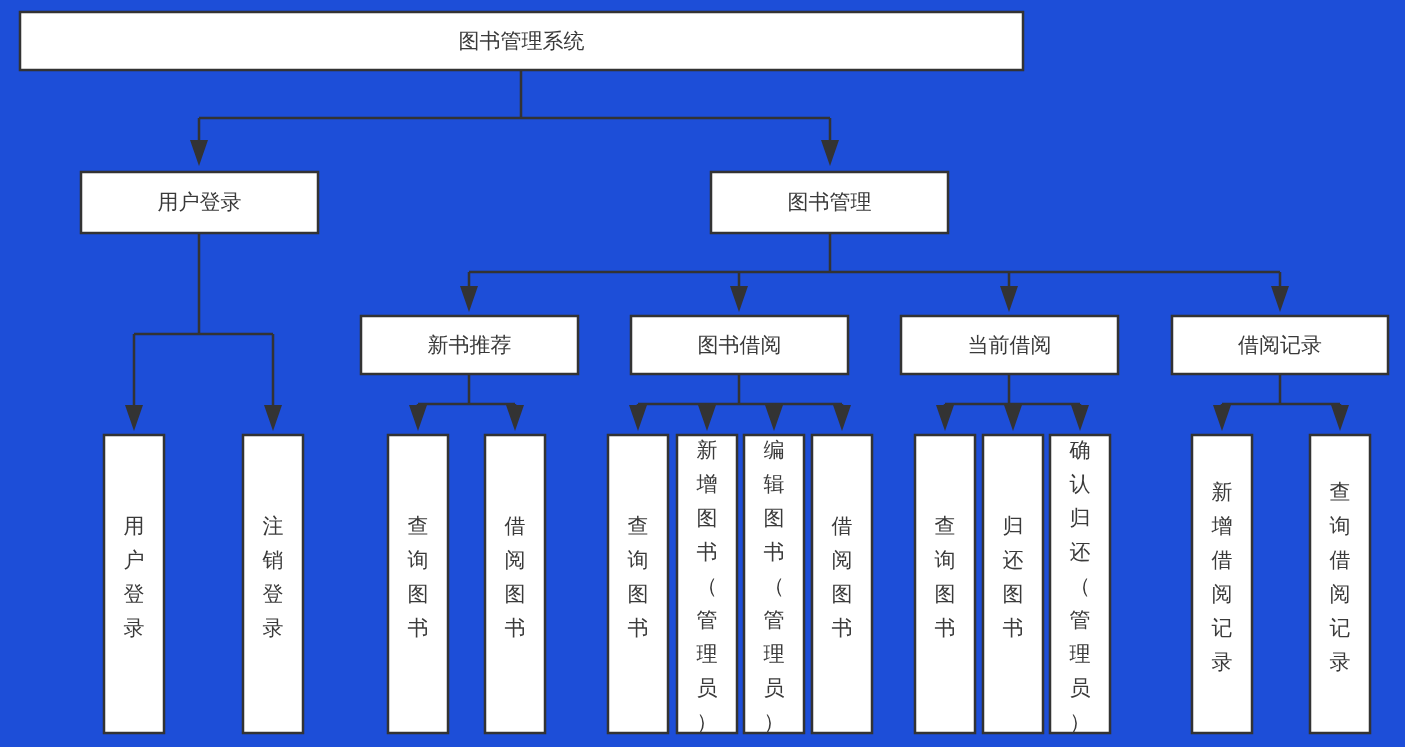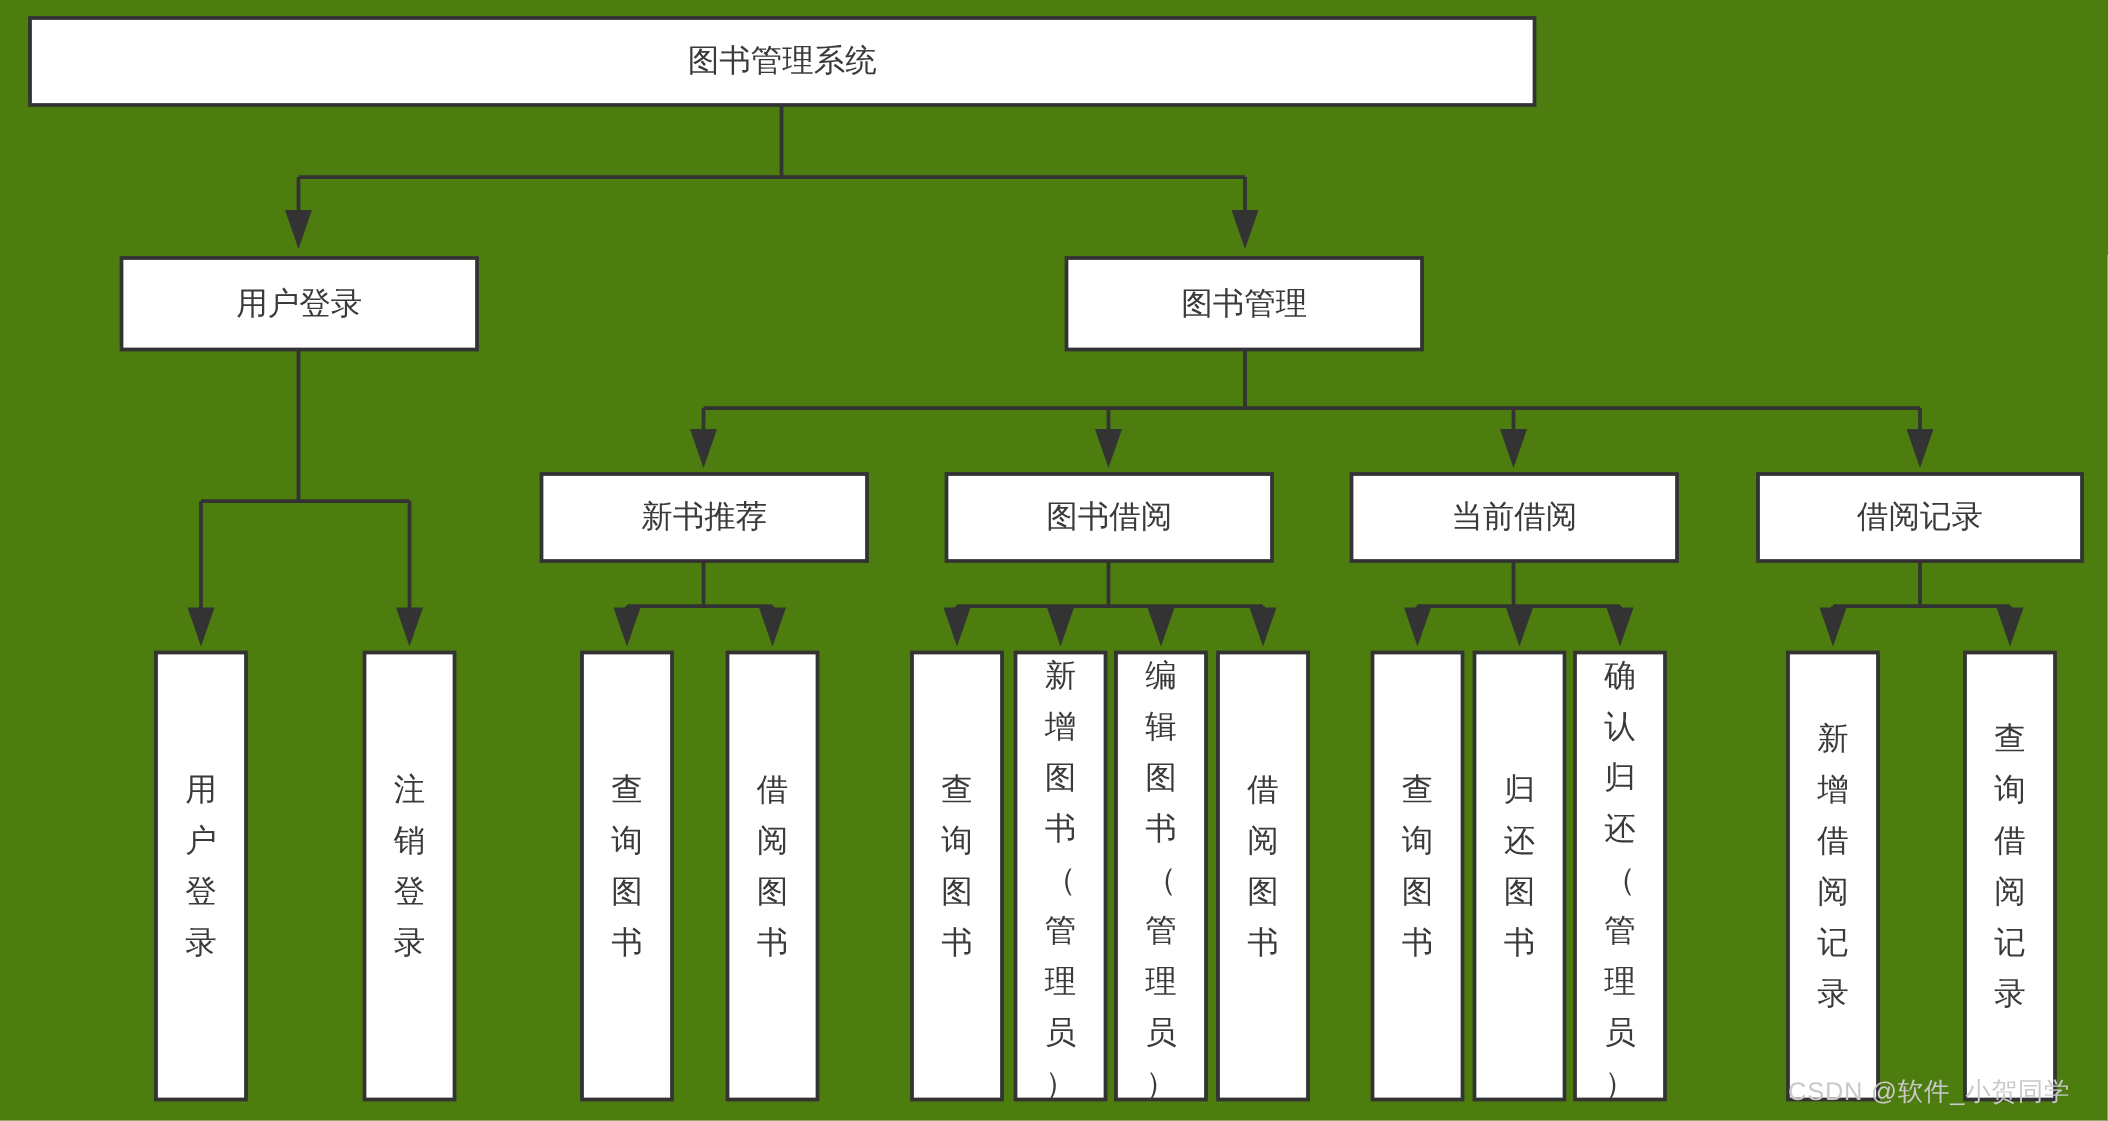--- a/index.html
+++ b/index.html
@@ -11,21 +11,21 @@
     width: 1405px;
     height: 747px;
     font-family: "Liberation Sans", "DejaVu Sans", sans-serif;
     overflow: hidden;
     position: relative;
   }
   #diagram-root {
     position: relative;
     width: 1405px;
     height: 747px;
-    background: #4d7c0f;
+    background: #1d4ed8;
   }
   svg.diagram-canvas {
     position: absolute;
     left: 0;
     top: 0;
     width: 1405px;
     height: 747px;
     display: block;
   }
   .node-box {
@@ -217,14 +217,13 @@
         <g>
           <rect x="1192" y="435" width="60" height="298" class="node-box"></rect>
           <text x="1222" y="0" class="node-label-v"><tspan x="1222" y="499">新</tspan><tspan x="1222" y="533">增</tspan><tspan x="1222" y="567">借</tspan><tspan x="1222" y="601">阅</tspan><tspan x="1222" y="635">记</tspan><tspan x="1222" y="669">录</tspan></text>
         </g>
         <g>
           <rect x="1310" y="435" width="60" height="298" class="node-box"></rect>
           <text x="1340" y="0" class="node-label-v"><tspan x="1340" y="499">查</tspan><tspan x="1340" y="533">询</tspan><tspan x="1340" y="567">借</tspan><tspan x="1340" y="601">阅</tspan><tspan x="1340" y="635">记</tspan><tspan x="1340" y="669">录</tspan></text>
         </g>
       </g>
   </svg>
-  <div class="watermark-text" style="left: 1192px; top: 716px; color: rgb(201, 201, 201);">CSDN @软件_小贺同学</div>
 </div>
 
 </body></html>

